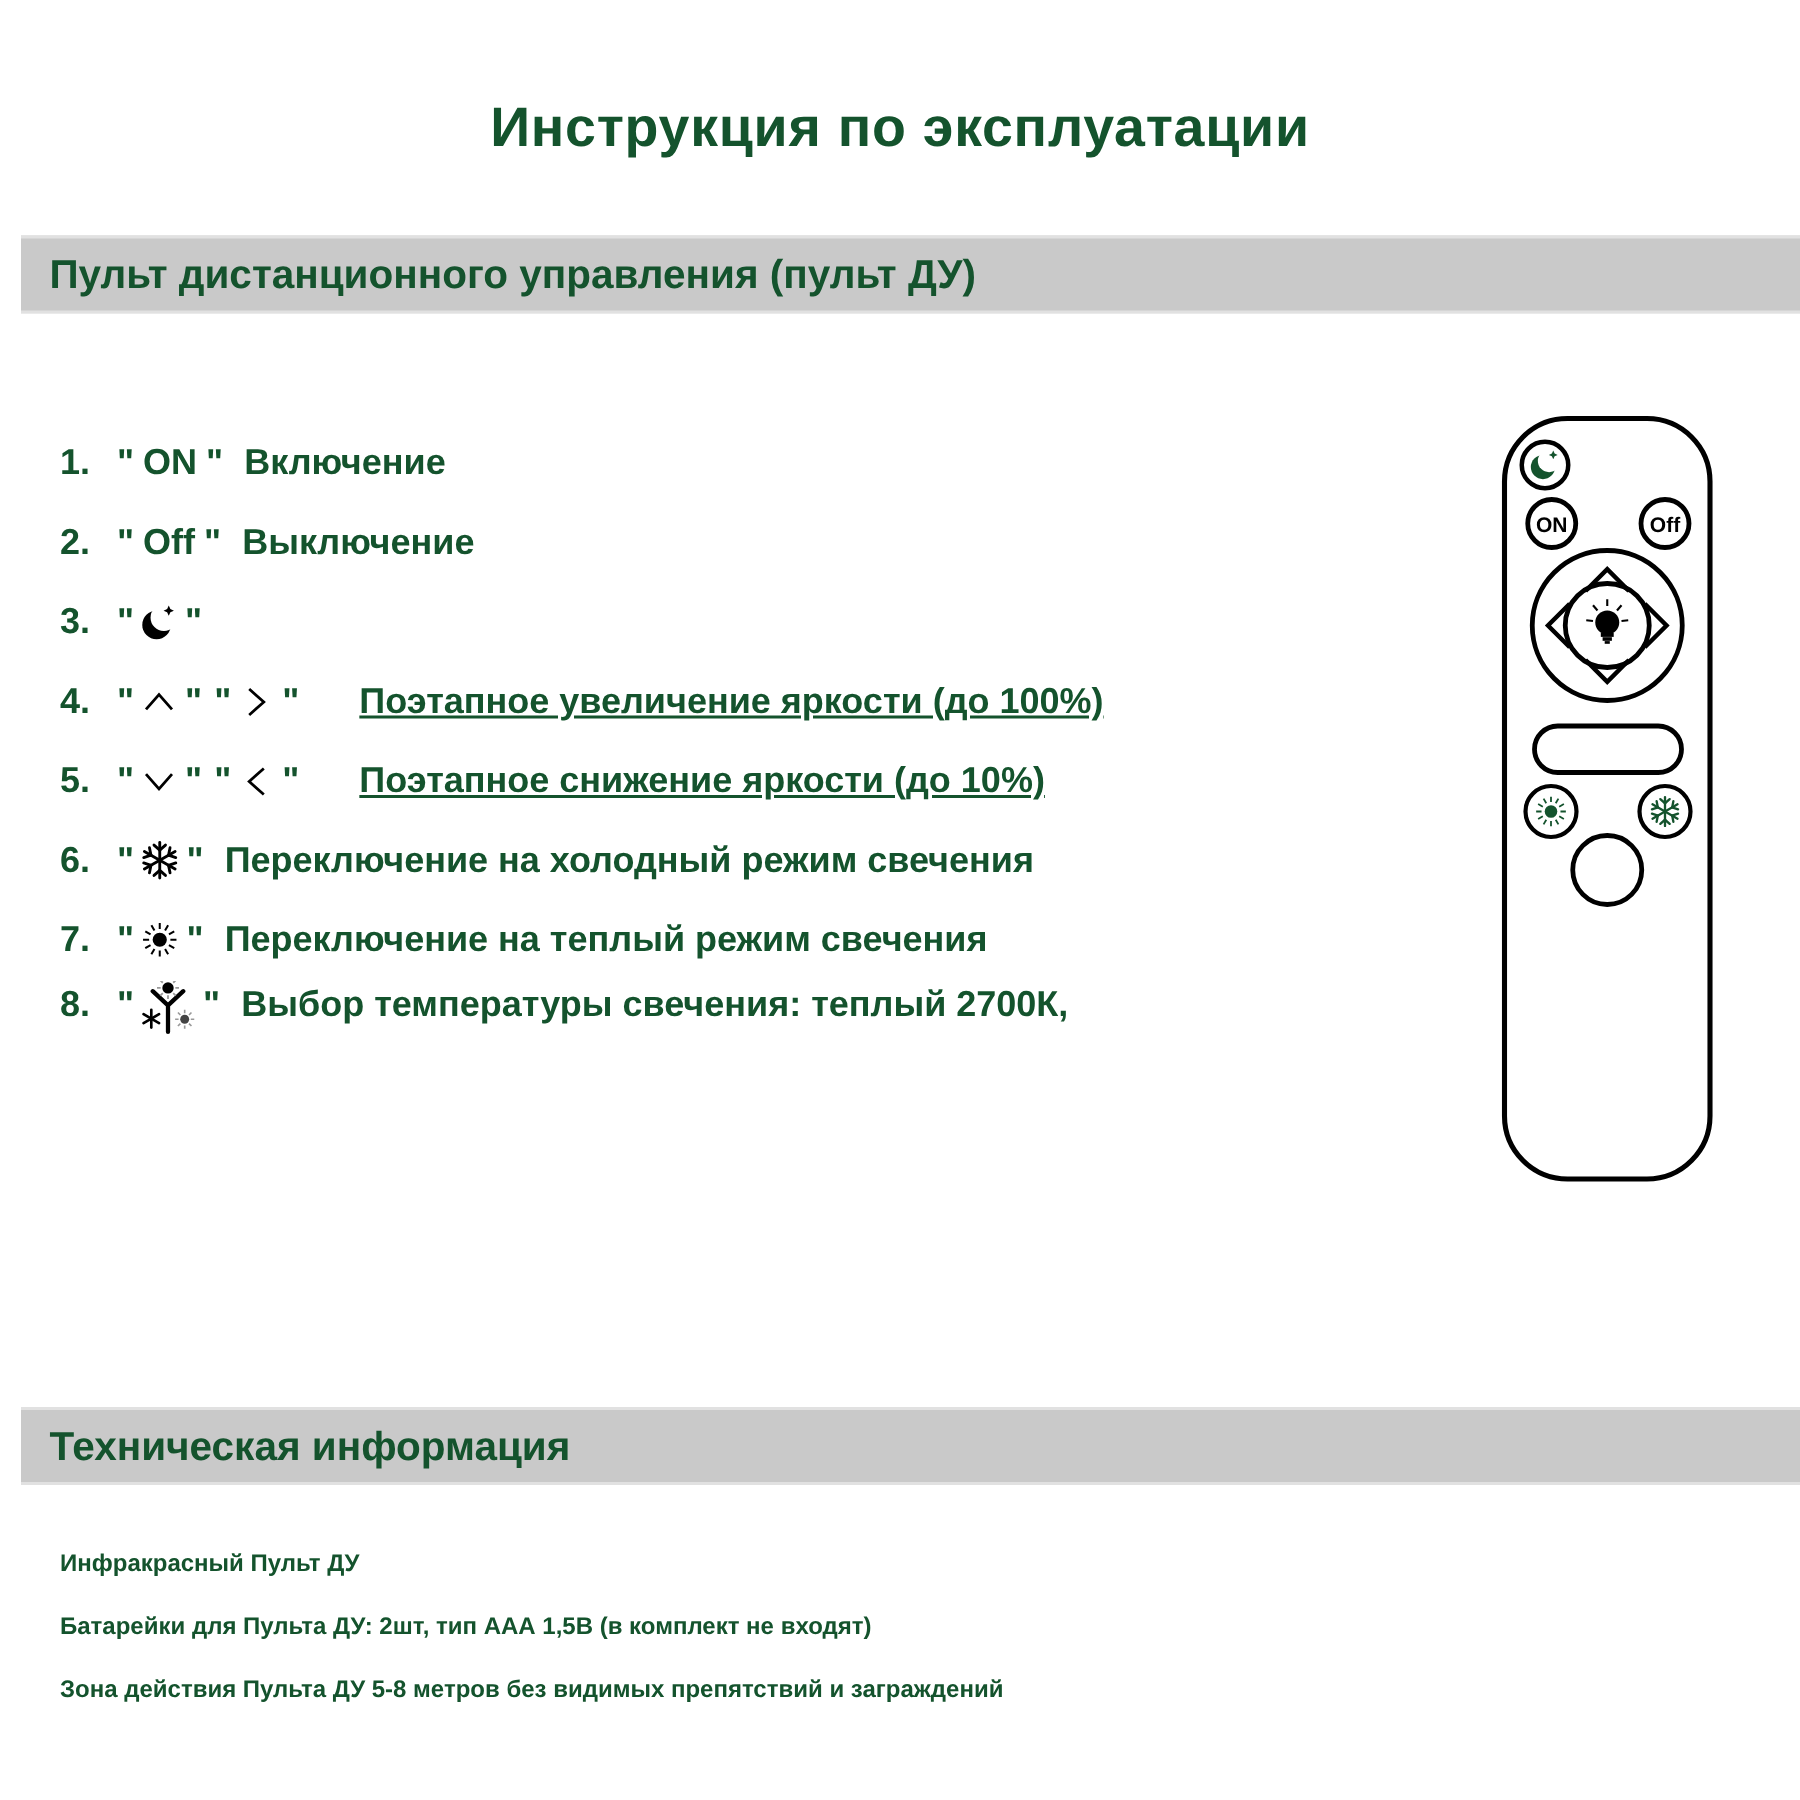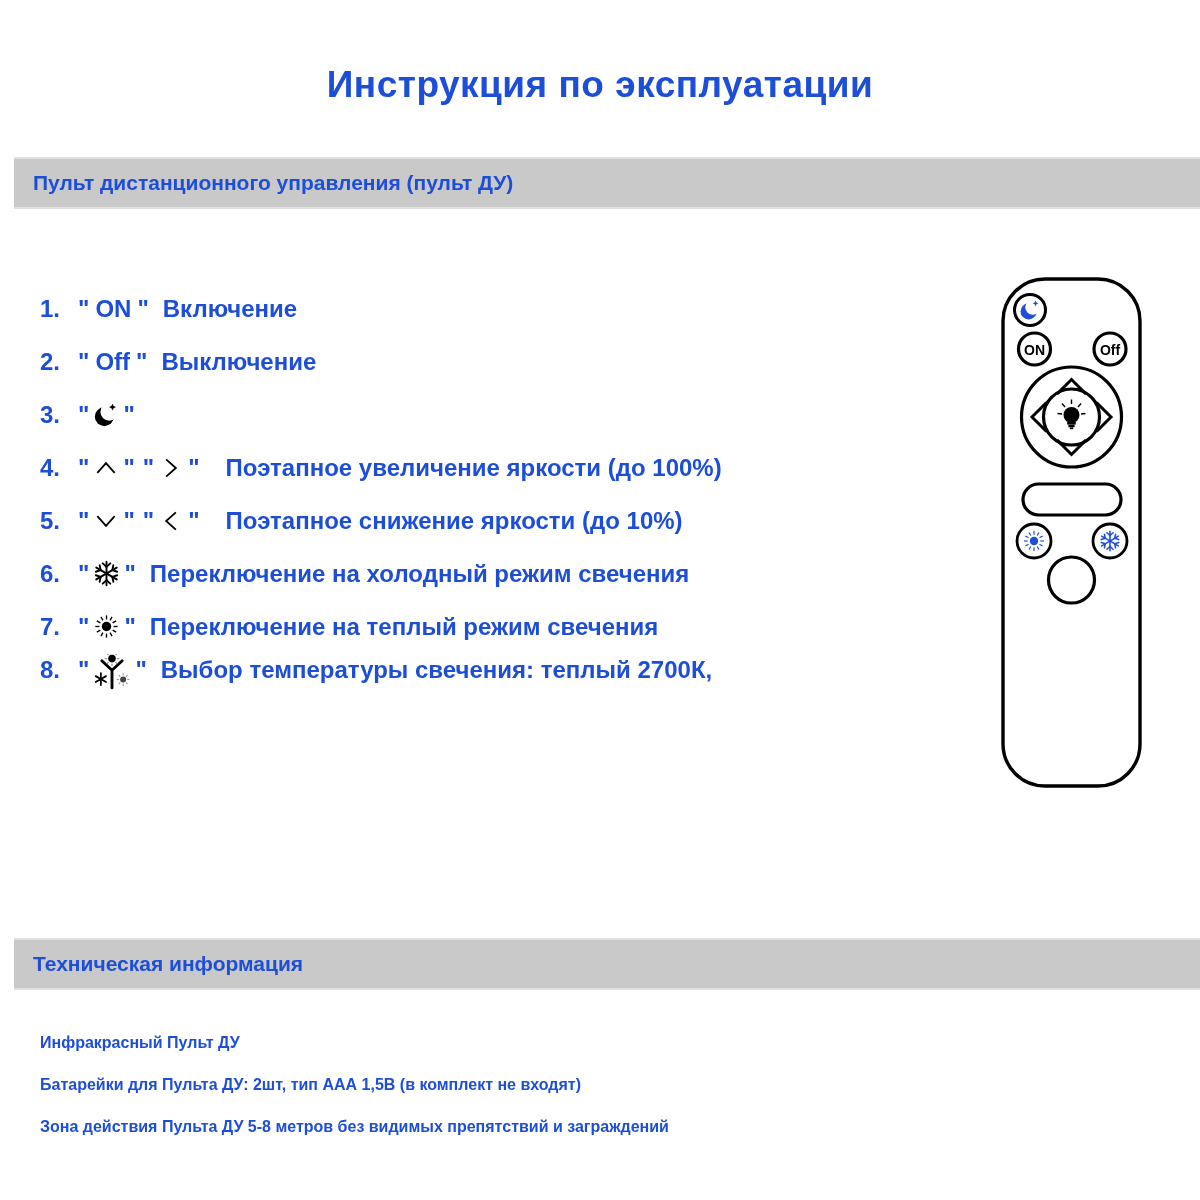--- a/index.html
+++ b/index.html
@@ -1,41 +1,41 @@
 <!DOCTYPE html>
 <html><head>
 <meta charset="utf-8">
 <style>
   html,body { margin:0; padding:0; background:#fff; }
   .page {
     position:relative; width:1200px; height:1200px; background:#fff;
-    font-family:"Liberation Sans", sans-serif; font-weight:bold; color:#1d4ed8;
+    font-family:"Liberation Sans", sans-serif; font-weight:bold; color:#14532d;
     overflow:hidden;
   }
   .title {
     position:absolute; top:64px; left:0; width:100%;
     text-align:center; font-size:37px; margin:0; letter-spacing:0.5px;
   }
   .bar {
     position:absolute; left:14px; right:0; height:52px;
     background:#c9c9c9; display:flex; align-items:center;
-    padding-left:19px; font-size:21px; box-sizing:border-box;
+    padding-left:19px; font-size:27px; box-sizing:border-box;
     box-shadow: inset 0 2px 0 rgba(255,255,255,.45), inset 0 -2px 0 rgba(255,255,255,.45);
   }
   .bar1 { top:157px; }
   .bar2 { top:938px; }
   ul.rc-list { position:absolute; top:282px; left:40px; margin:0; padding:0; list-style:none; }
   .row { display:flex; align-items:center; height:53px; font-size:24px; white-space:nowrap; }
   .row.tall { height:88px; align-items:flex-start; }
   .row.tall > * { line-height:33px; }
   .num { width:34px; }
   .q { margin:0 4px; }
   .tok { margin:0 2px; }
   .lbl { margin-left:10px; }
-  .lbl.gap { margin-left:22px; }
+  .lbl.gap { margin-left:36px;text-decoration:underline; }
   .ic { display:inline-block; vertical-align:middle; color:#000; }
   .icwrap { display:inline-flex; align-items:center; justify-content:center; }
   .row.tall .icwrap { height:40px; }
   .r90  { transform:rotate(90deg); }
   .r180 { transform:rotate(180deg); }
   .r270 { transform:rotate(270deg); }
   .twoline { margin-left:10px; line-height:32px; white-space:nowrap; }
   .remote { position:absolute; left:1000px; top:276px; }
   .tech { position:absolute; top:1022px; left:40px; font-size:16px; }
   .tech p { margin:0; line-height:42px; }

